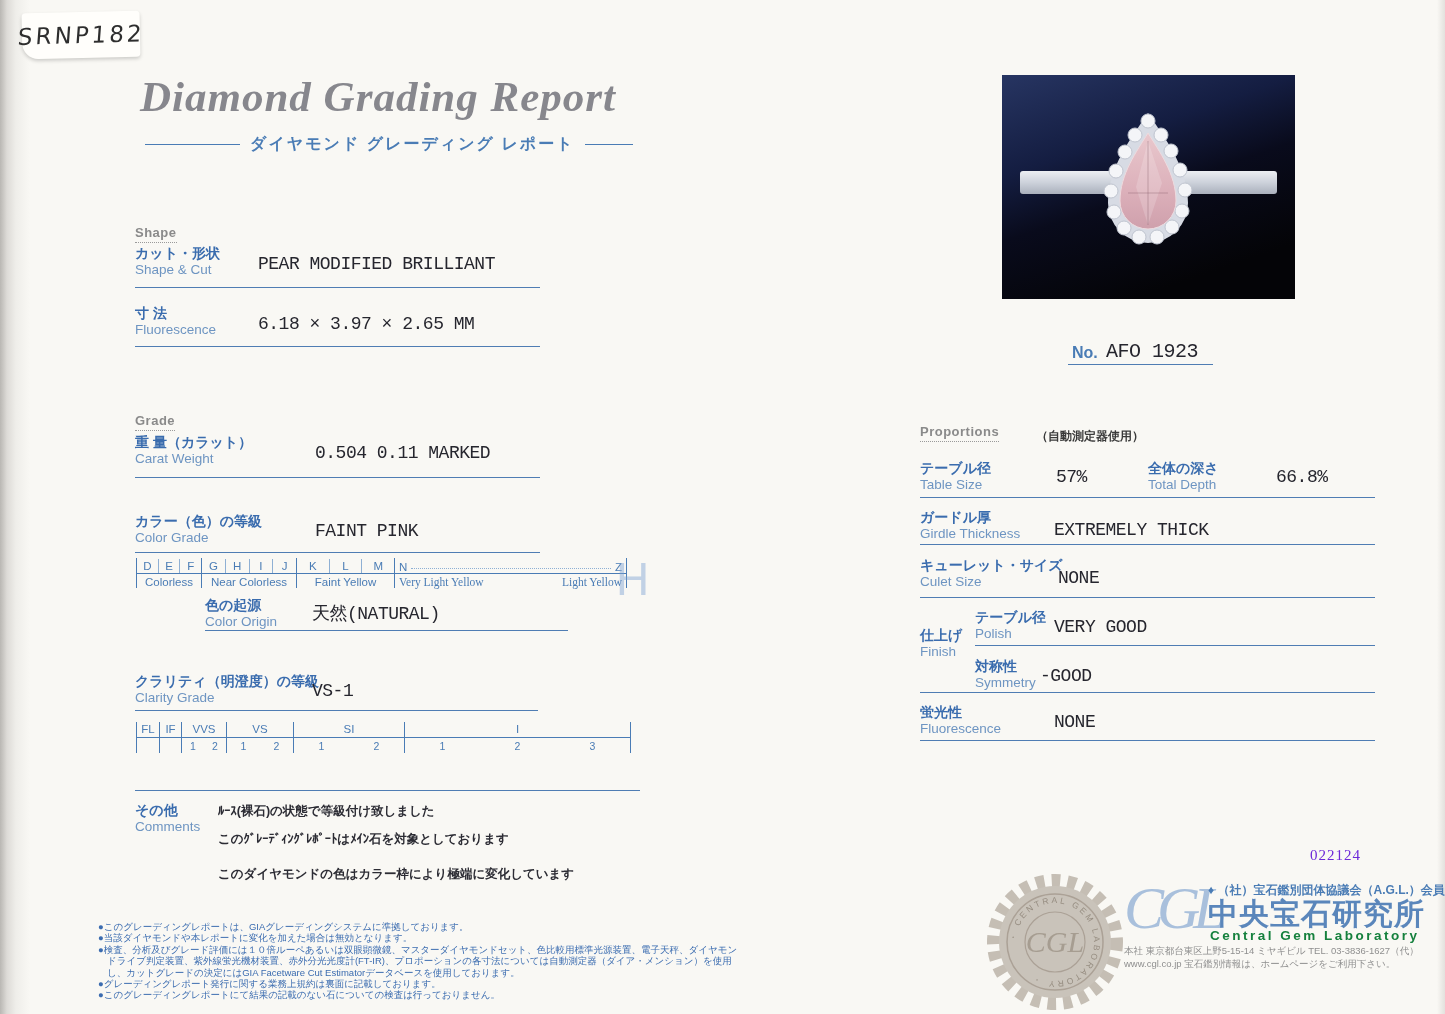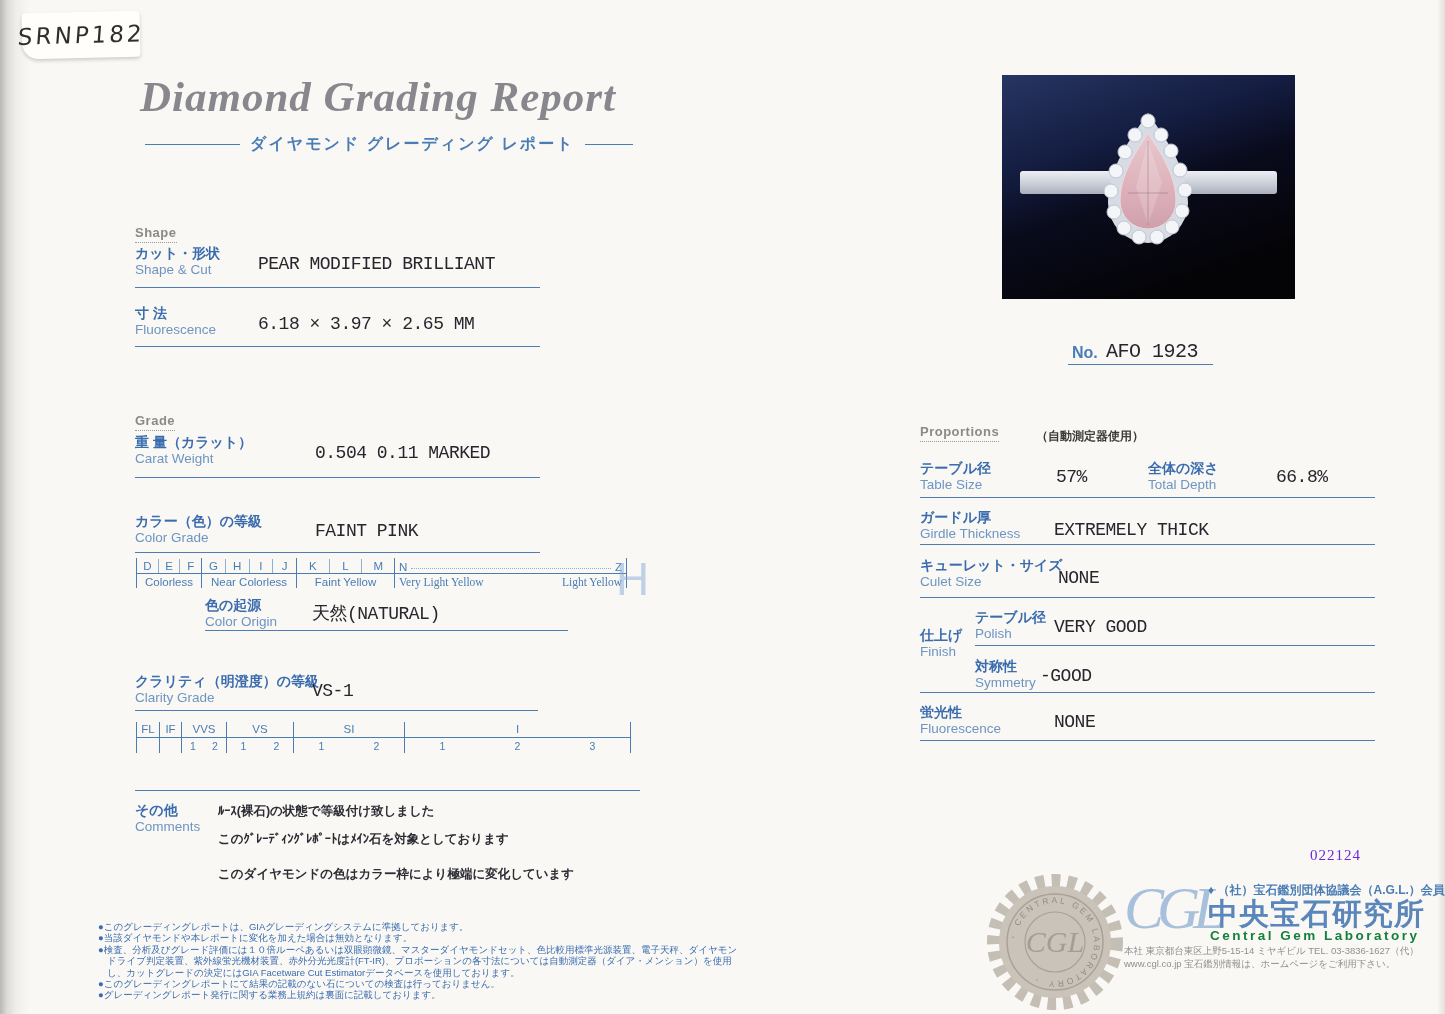--- a/index.html
+++ b/index.html
@@ -276,22 +276,22 @@
   <div class="comment-line" style="left:218px;top:803px">ﾙｰｽ(裸石)の状態で等級付け致しました</div>
   <div class="comment-line" style="left:218px;top:831px">このｸﾞﾚｰﾃﾞｨﾝｸﾞﾚﾎﾟｰﾄはﾒｲﾝ石を対象としております</div>
   <div class="comment-line" style="left:218px;top:866px">このダイヤモンドの色はカラー枠により極端に変化しています</div>
 
   <div class="fineprint">
     <div>●このグレーディングレポートは、GIAグレーディングシステムに準拠しております。</div>
     <div>●当該ダイヤモンドや本レポートに変化を加えた場合は無効となります。</div>
     <div>●検査、分析及びグレード評価には１０倍ルーペあるいは双眼顕微鏡、マスターダイヤモンドセット、色比較用標準光源装置、電子天秤、ダイヤモン</div>
     <div class="ind">ドライブ判定装置、紫外線蛍光機材装置、赤外分光光度計(FT-IR)、プロポーションの各寸法については自動測定器（ダイア・メンション）を使用</div>
     <div class="ind">し、カットグレードの決定にはGIA Facetware Cut Estimatorデータベースを使用しております。</div>
+    <div>●グレーディングレポート発行に関する業務上規約は裏面に記載しております。</div>
     <div>●このグレーディングレポートにて結果の記載のない石についての検査は行っておりません。</div>
-    <div>●グレーディングレポート発行に関する業務上規約は裏面に記載しております。</div>
   </div>
 
   <div class="watermark">H</div>
 
   <span class="sec-head" style="left:920px;top:424px;position:absolute">Proportions</span>
   <span class="abs" style="left:1036px;top:428px;font-size:12px;color:#3a3a3a;font-weight:bold">（自動測定器使用）</span>
 
   <div class="abs" style="left:920px;top:459px">
     <div class="jp">テーブル径</div>
     <div class="en">Table Size</div>

